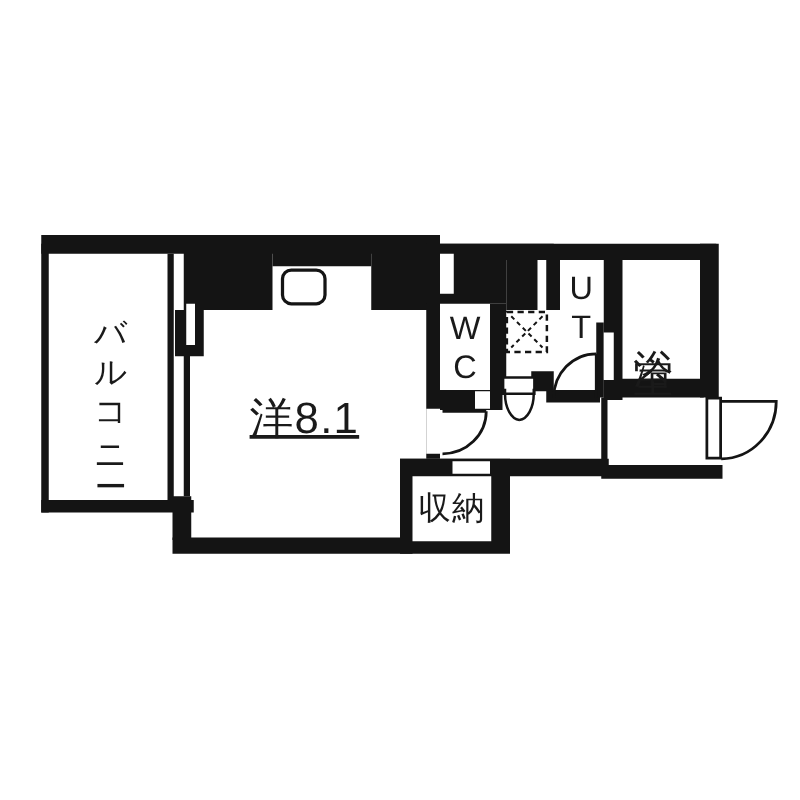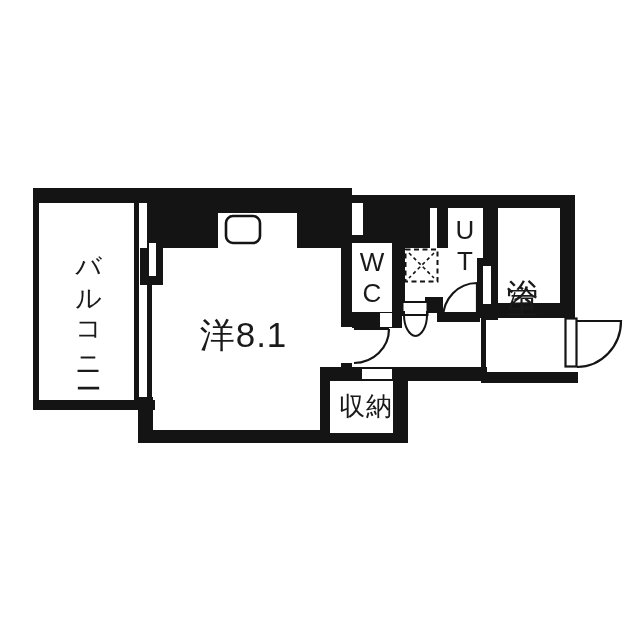--- a/index.html
+++ b/index.html
@@ -69,24 +69,24 @@
 
     <rect x="402.5" y="302" width="25" height="13" fill="#ffffff" stroke="#141414" stroke-width="2"></rect>
     <path d="M404,311 V315 A12,21 0 0 0 415.5,336 M427,311 V315 A12,21 0 0 1 415.5,336" fill="none" stroke="#141414" stroke-width="2"></path>
 
     <rect x="565.5" y="318.5" width="11" height="48" fill="#ffffff" stroke="#141414" stroke-width="2.2"></rect>
     <path d="M577,321 H621 A44,46 0 0 1 577,367" fill="none" stroke="#141414" stroke-width="2.2"></path>
   </svg>
 
   <div class="lbl v" style="left:75px;top:214px;width:32px;height:190px;font-size:26px;letter-spacing:5px;">バルコニー</div>
 
-  <div class="lbl" style="left:186px;top:314px;width:115px;height:42px;font-size:35px;line-height:42px;letter-spacing:1px;">洋8.1</div>
+  <div class="lbl" style="left:186px;top:314px;width:115px;height:42px;font-size:35px;line-height:42px;letter-spacing:1px;text-decoration:underline;">洋8.1</div>
 
   <div class="lbl vu" style="left:357px;top:243px;width:30px;height:70px;font-size:26px;letter-spacing:1px;">WC</div>
 
   <div class="lbl vu" style="left:450px;top:211px;width:30px;height:70px;font-size:26px;letter-spacing:1px;">UT</div>
 
   <div class="lbl v" style="left:509px;top:216px;width:36px;height:84px;font-size:32px;letter-spacing:4px;">浴室</div>
 
 
-  <div class="lbl" style="left:330px;top:391px;width:63px;height:30px;font-size:26px;line-height:30px;letter-spacing:1px;text-align:right;">収納</div>
+  <div class="lbl" style="left:330px;top:391px;width:63px;height:30px;font-size:26px;line-height:30px;letter-spacing:1px;">収納</div>
 
 </div>
 
 </body></html>

